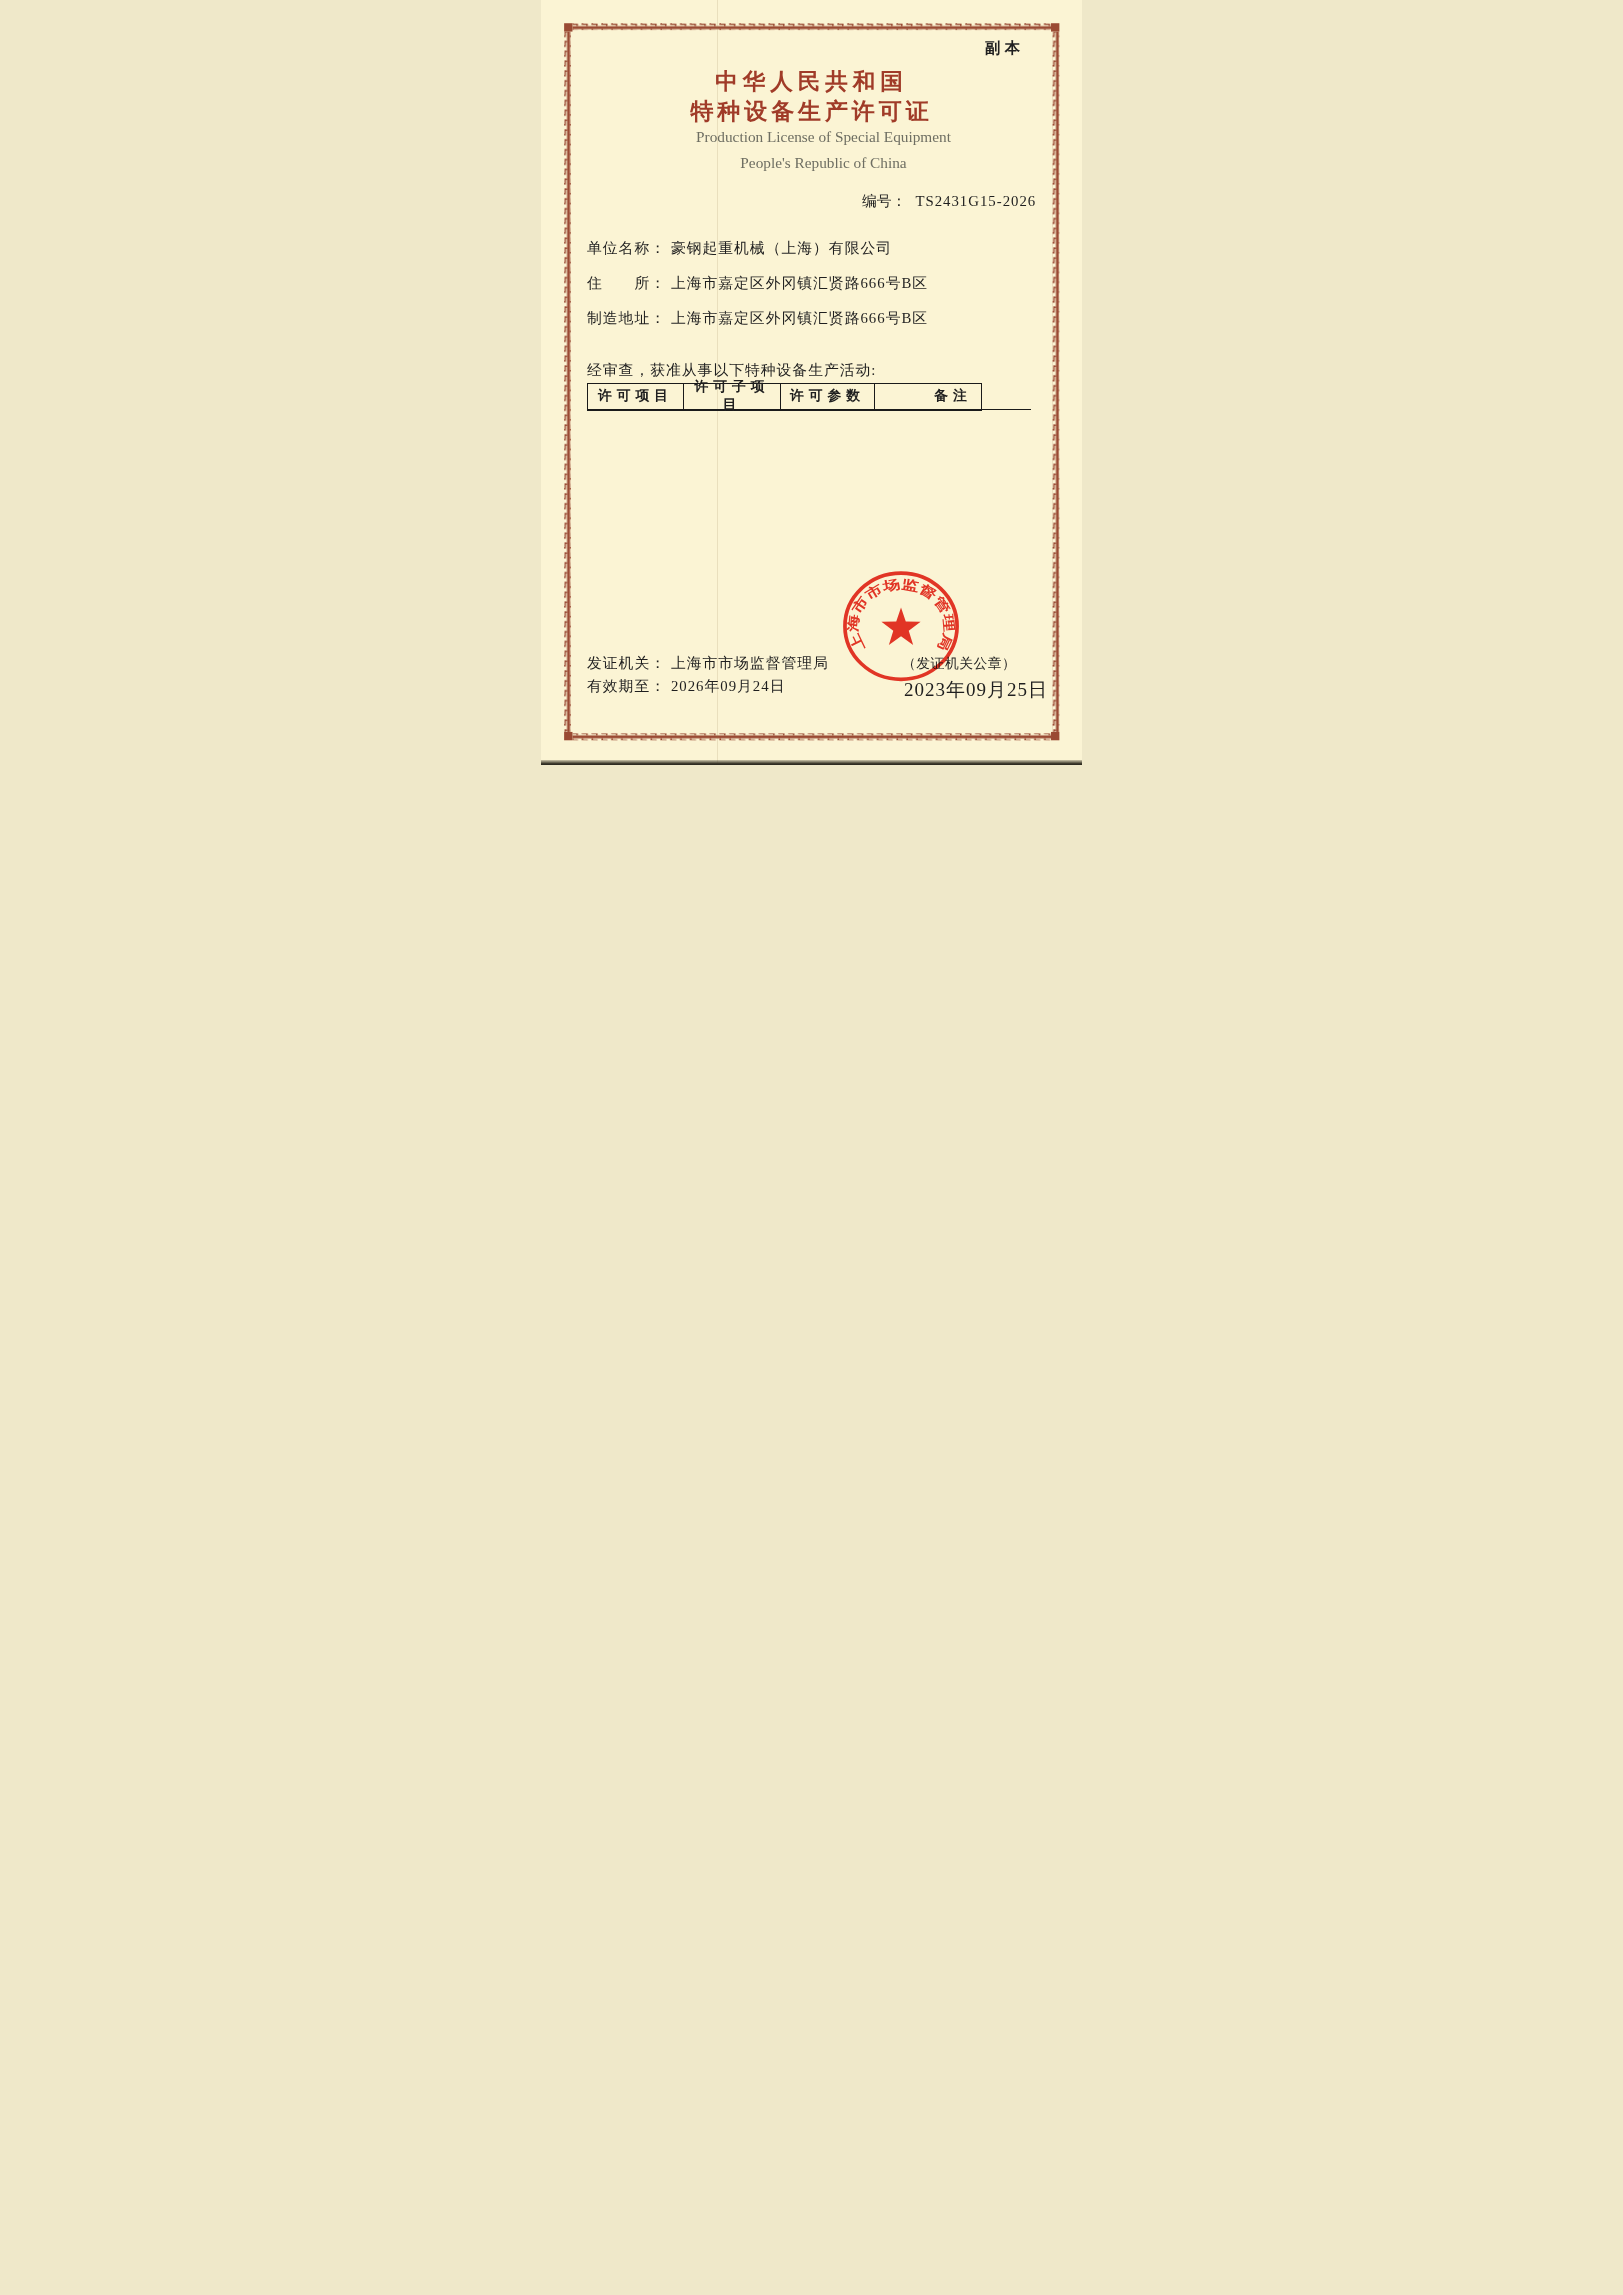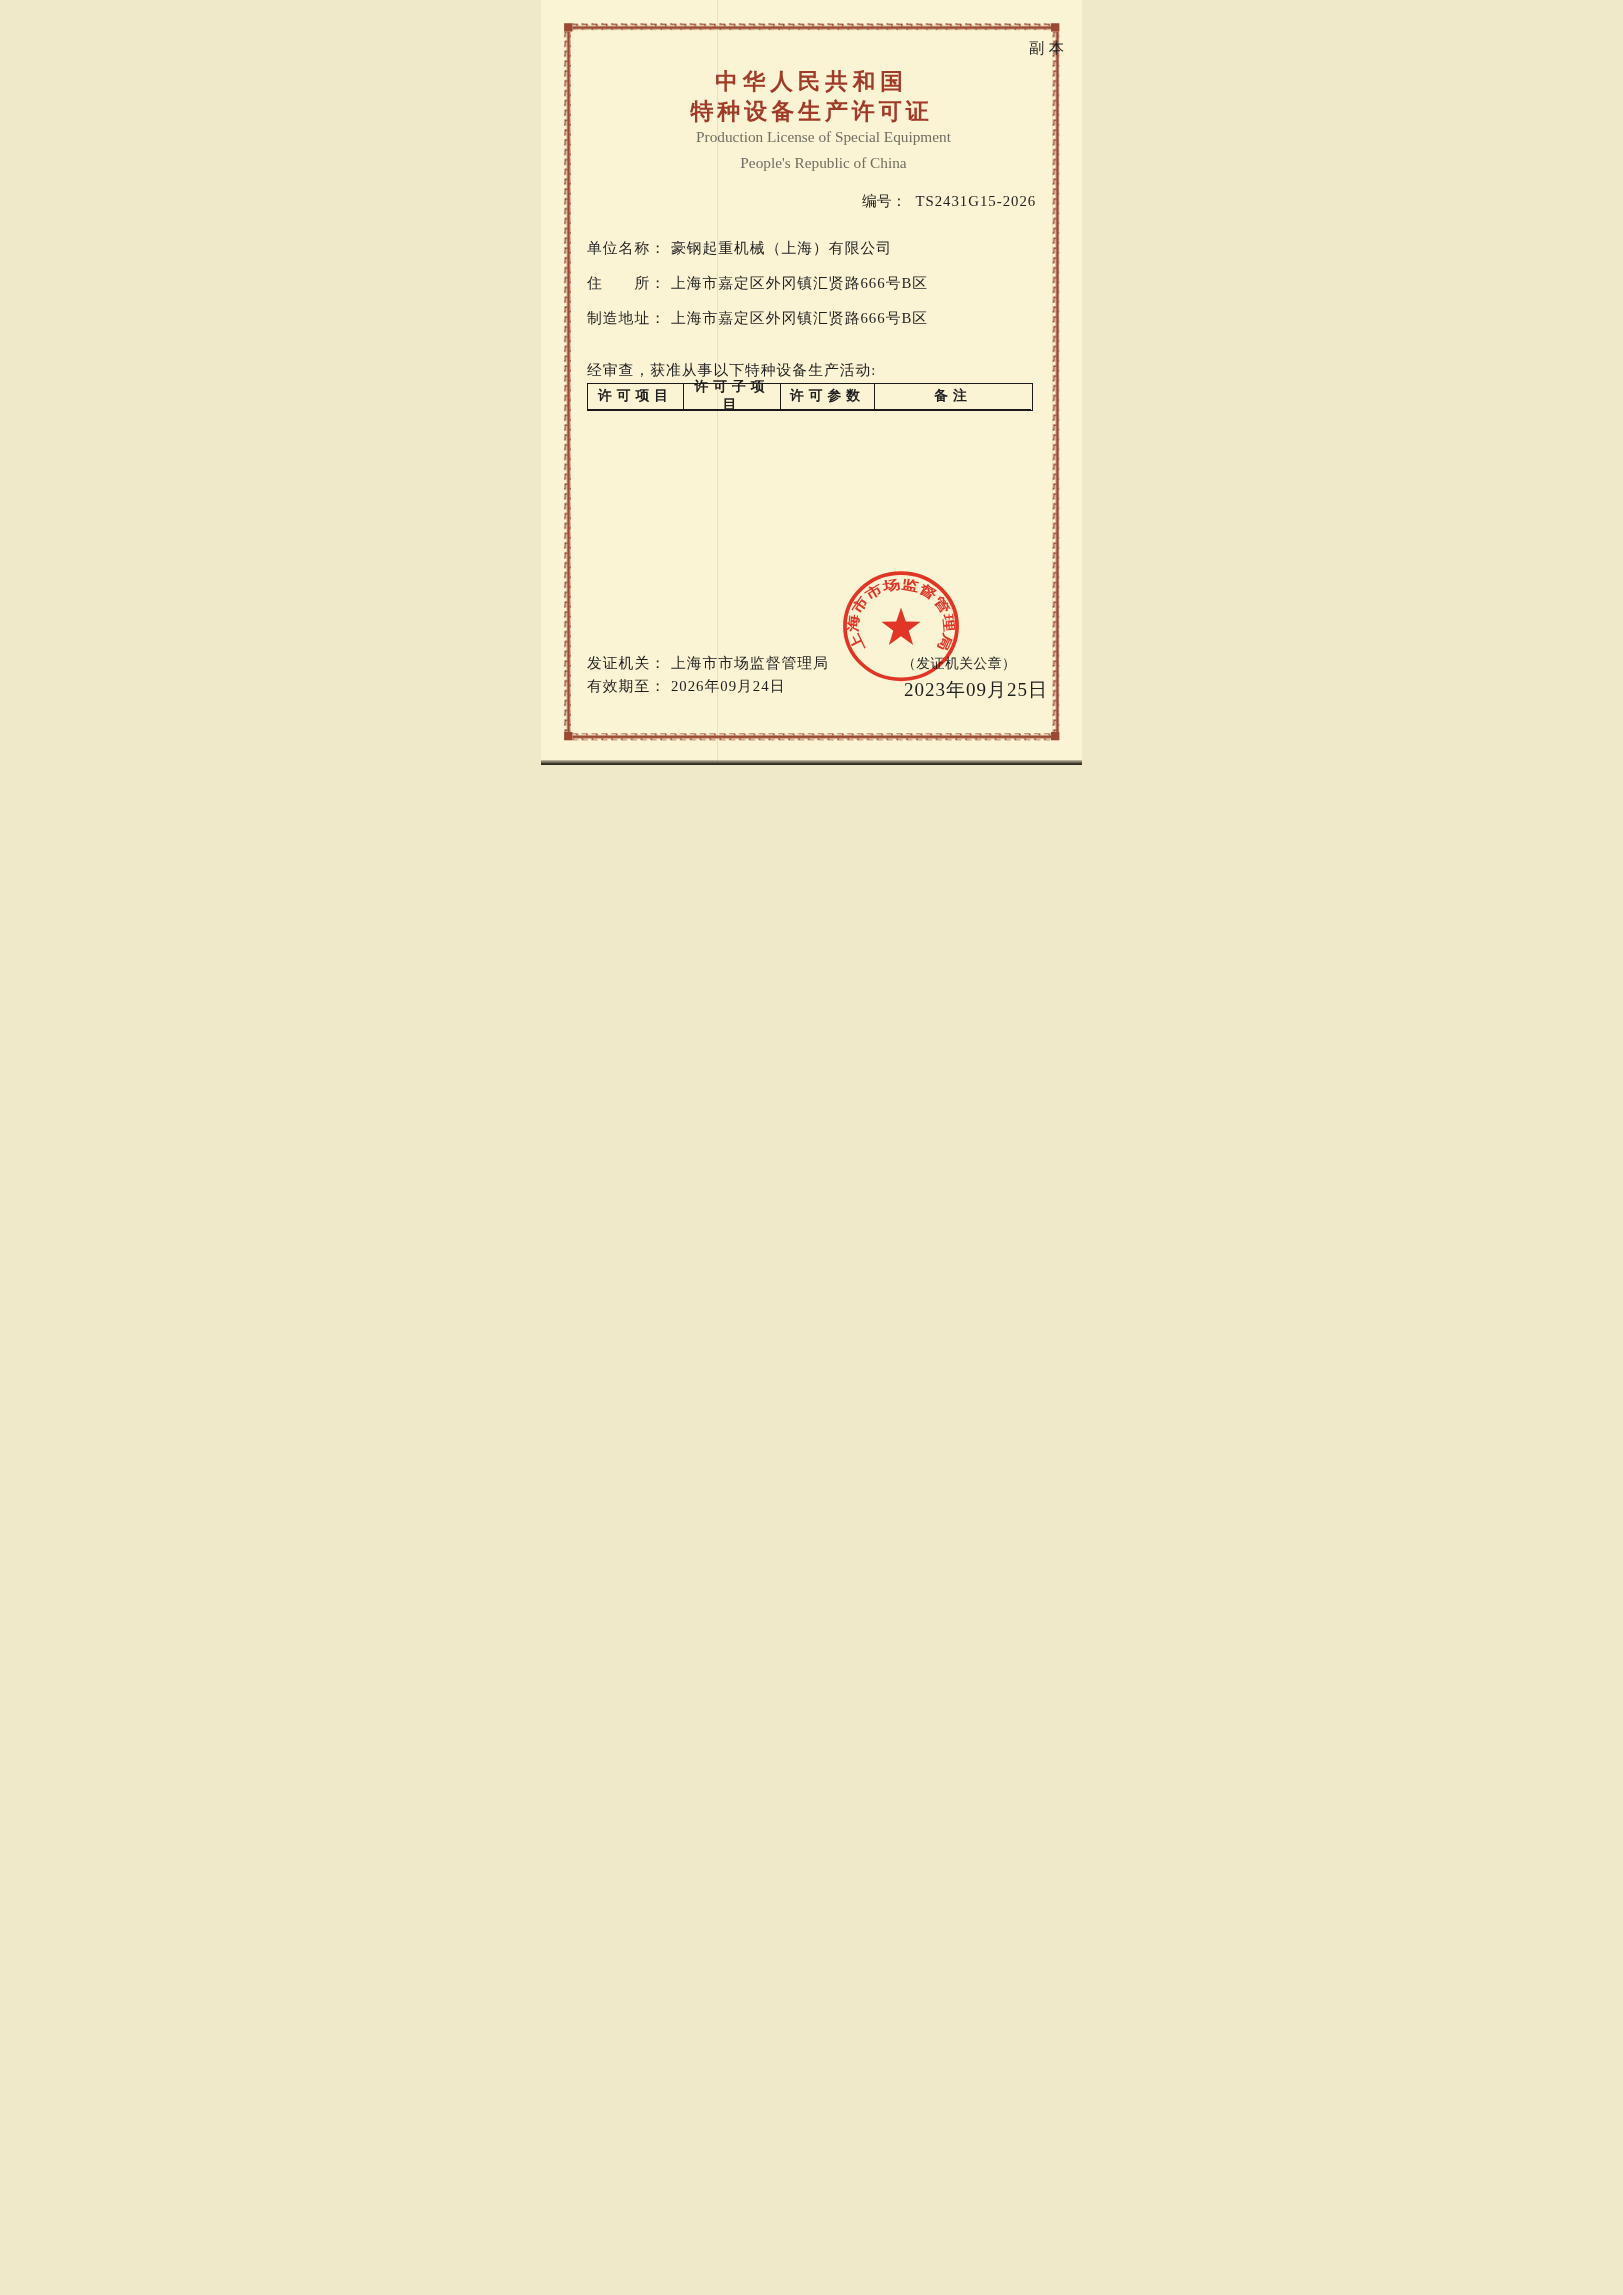--- a/index.html
+++ b/index.html
@@ -21,41 +21,41 @@
 
   .border-svg,.seal-svg{position:absolute;left:0;top:0;width:541px;height:765px;}
   .border-svg{z-index:1;}
   .seal-svg{z-index:6;mix-blend-mode:multiply;opacity:.93;}
 
   .fold-line{position:absolute;left:176px;top:0;width:1px;height:100%;
     background:rgba(140,120,70,.16);z-index:2;}
   .scan-edge{position:absolute;left:0;right:0;bottom:0;height:5.4px;z-index:7;
     background:linear-gradient(180deg, rgba(70,64,46,.25), #3e3a2d 70%, #26241c);}
 
-  .copy-label{left:444px;top:39px;font-size:15.3px;letter-spacing:4.4px;font-weight:400;z-index:3;margin-left:44px;}
+  .copy-label{left:444px;top:39px;font-size:15.3px;letter-spacing:4.4px;font-weight:700;z-index:3;}
   .title-cn-1{left:0;width:100%;top:69px;text-align:center;font-size:22.6px;
     letter-spacing:4.9px;color:#a03b28;z-index:3;}
   .title-cn-2{left:0;width:100%;top:98px;text-align:center;font-size:23px;
     letter-spacing:3.9px;color:#a03b28;z-index:3;}
   .title-en{left:12px;width:100%;text-align:center;font-size:15.3px;color:#6e6e62;z-index:3;}
   .title-en-1{top:128px;}
   .title-en-2{top:154px;}
 
   .license-no{left:321px;top:193px;font-size:14.8px;z-index:3;}
   .license-no .val{margin-left:9px;letter-spacing:1px;}
 
   .field{left:46px;font-size:14.8px;letter-spacing:1px;z-index:3;}
   .field .val{margin-left:4.9px;}
   .field-company{top:240px;}
   .field-address{top:275px;}
   .field-mfg{top:310px;}
 
   .approval-note{left:46px;top:362px;font-size:14.8px;letter-spacing:1px;z-index:3;}
 
-  .license-table{position:absolute;left:46px;top:383px;width:446px;z-index:3;
+  .license-table{position:absolute;left:46px;top:383px;width:395px;z-index:3;
     border:1.5px solid #1a1a1a;box-sizing:border-box;background:transparent;}
   .trow{display:grid;grid-template-columns:96px 97px 94px 156px;}
   .trow.head .cell{height:25.6px;border-bottom:1.5px solid #1a1a1a;
     font-weight:700;font-size:13.8px;letter-spacing:4.9px;}
   .trow.body .cell{height:51px;font-size:13.8px;letter-spacing:0.5px;}
   .cell{display:flex;align-items:center;justify-content:center;text-align:center;
     border-right:1px solid #1a1a1a;box-sizing:border-box;padding:1px 3px;
     white-space:normal;line-height:1.32;}
   .cell:last-child{border-right:none;}
 

